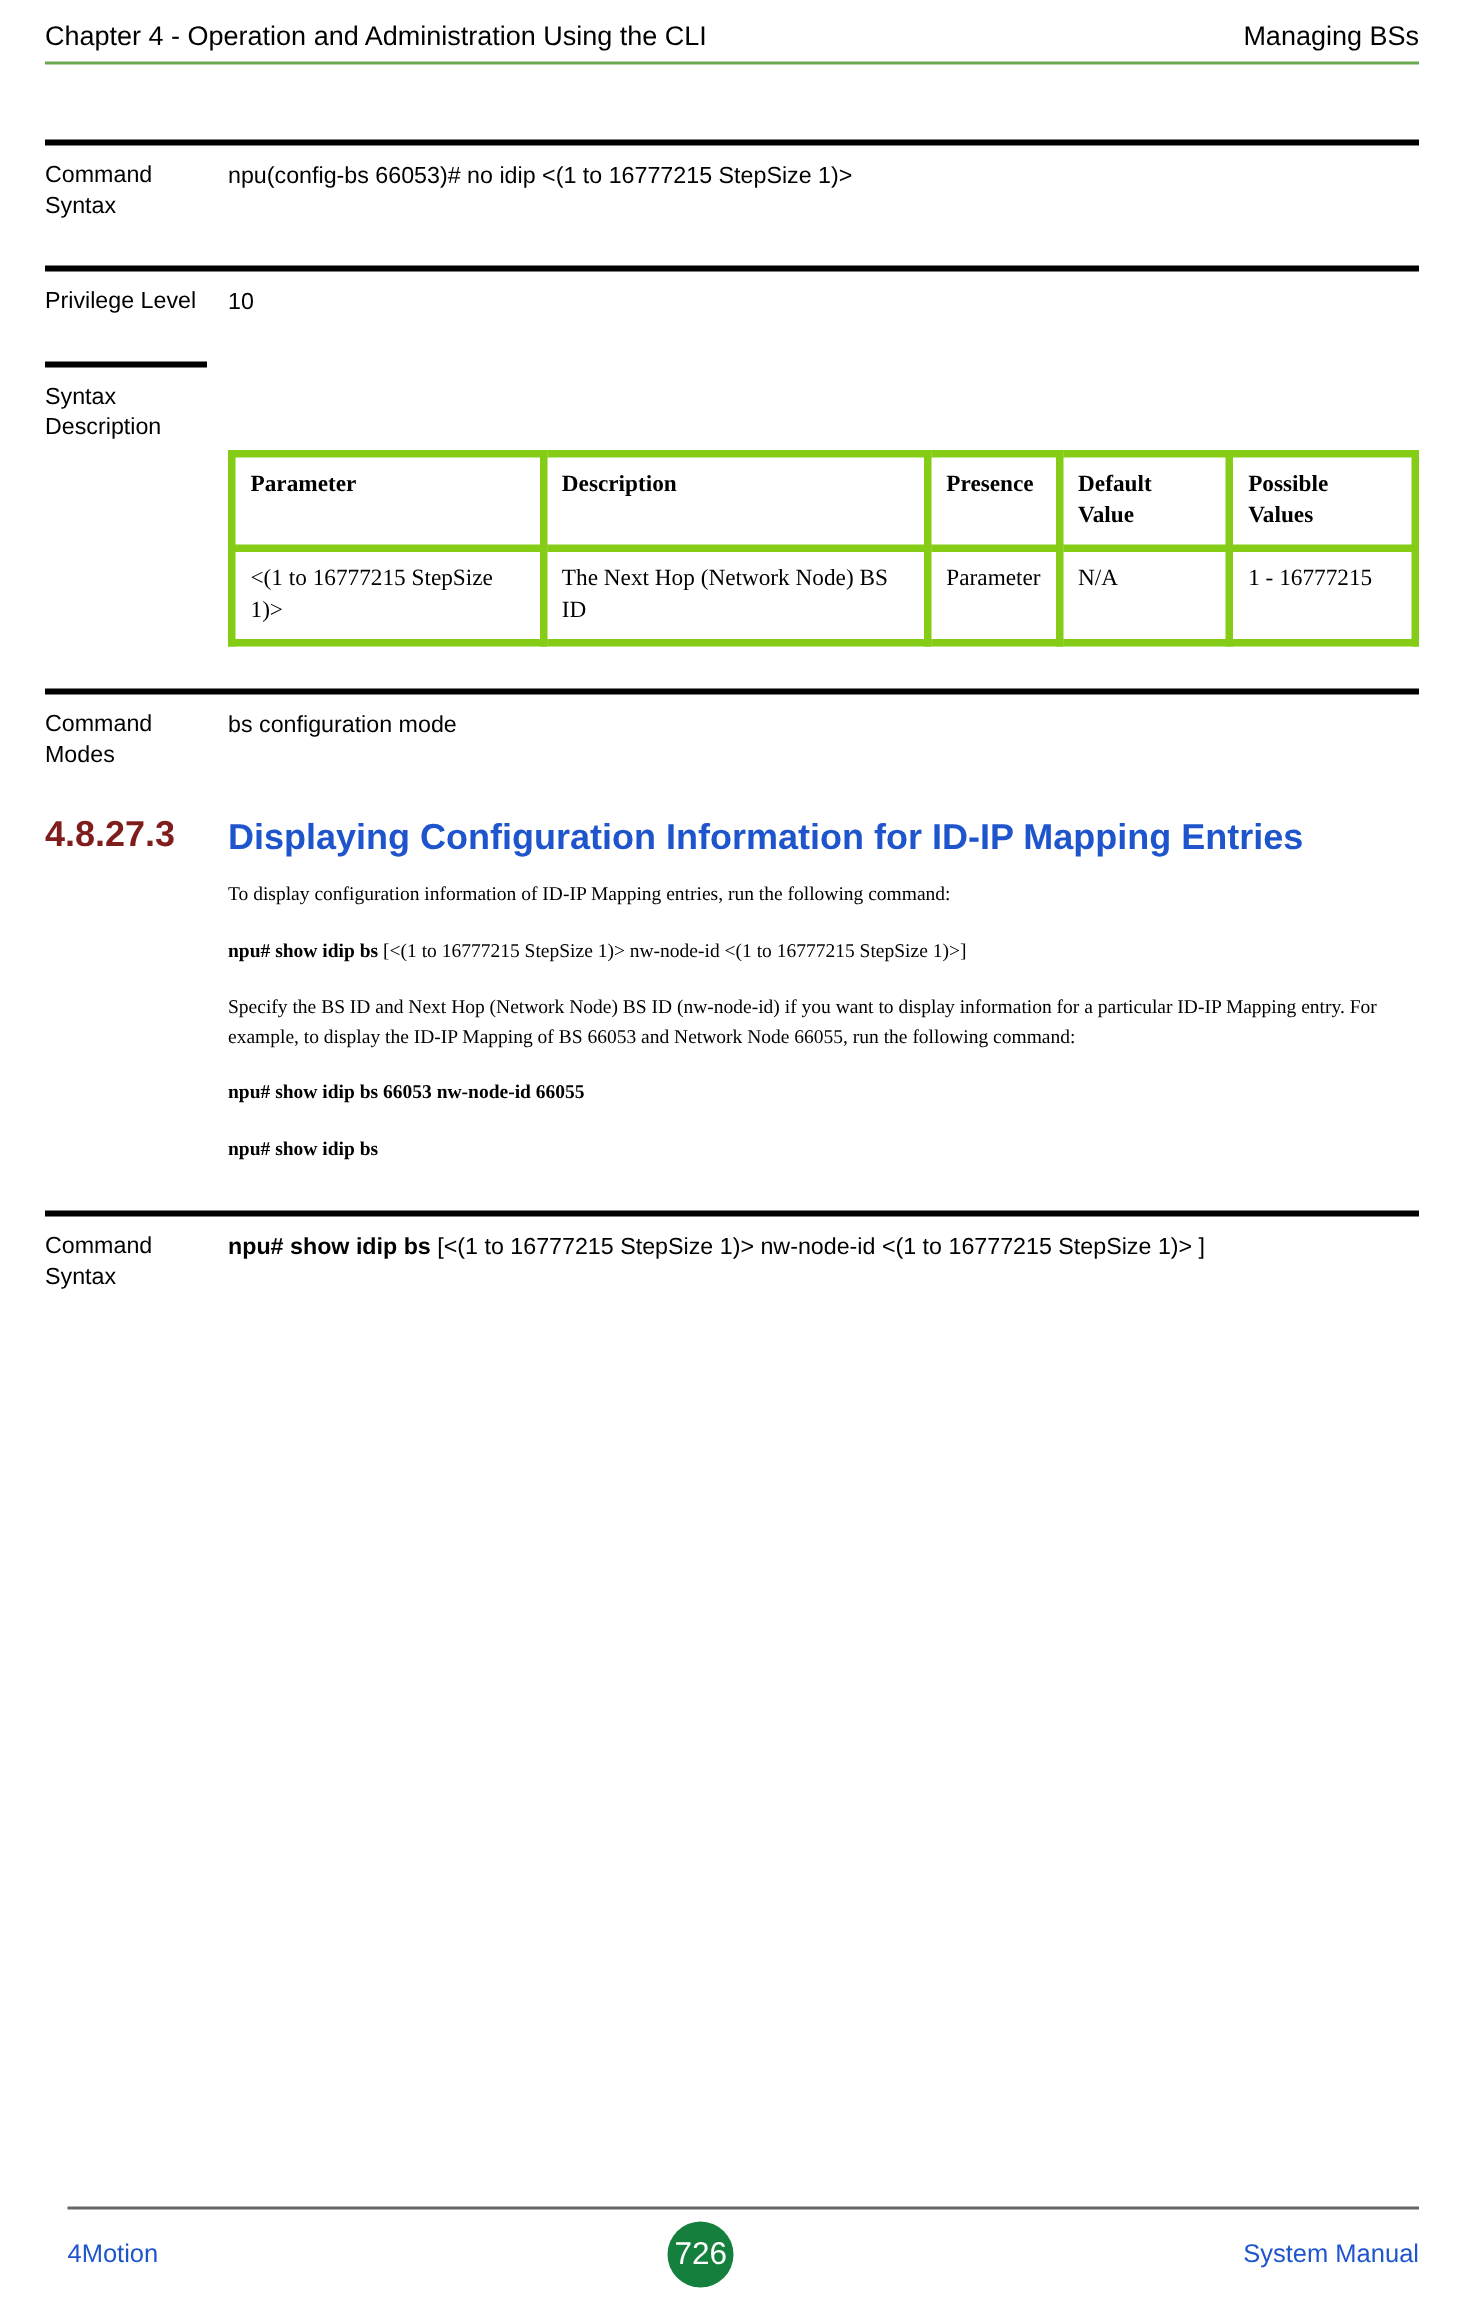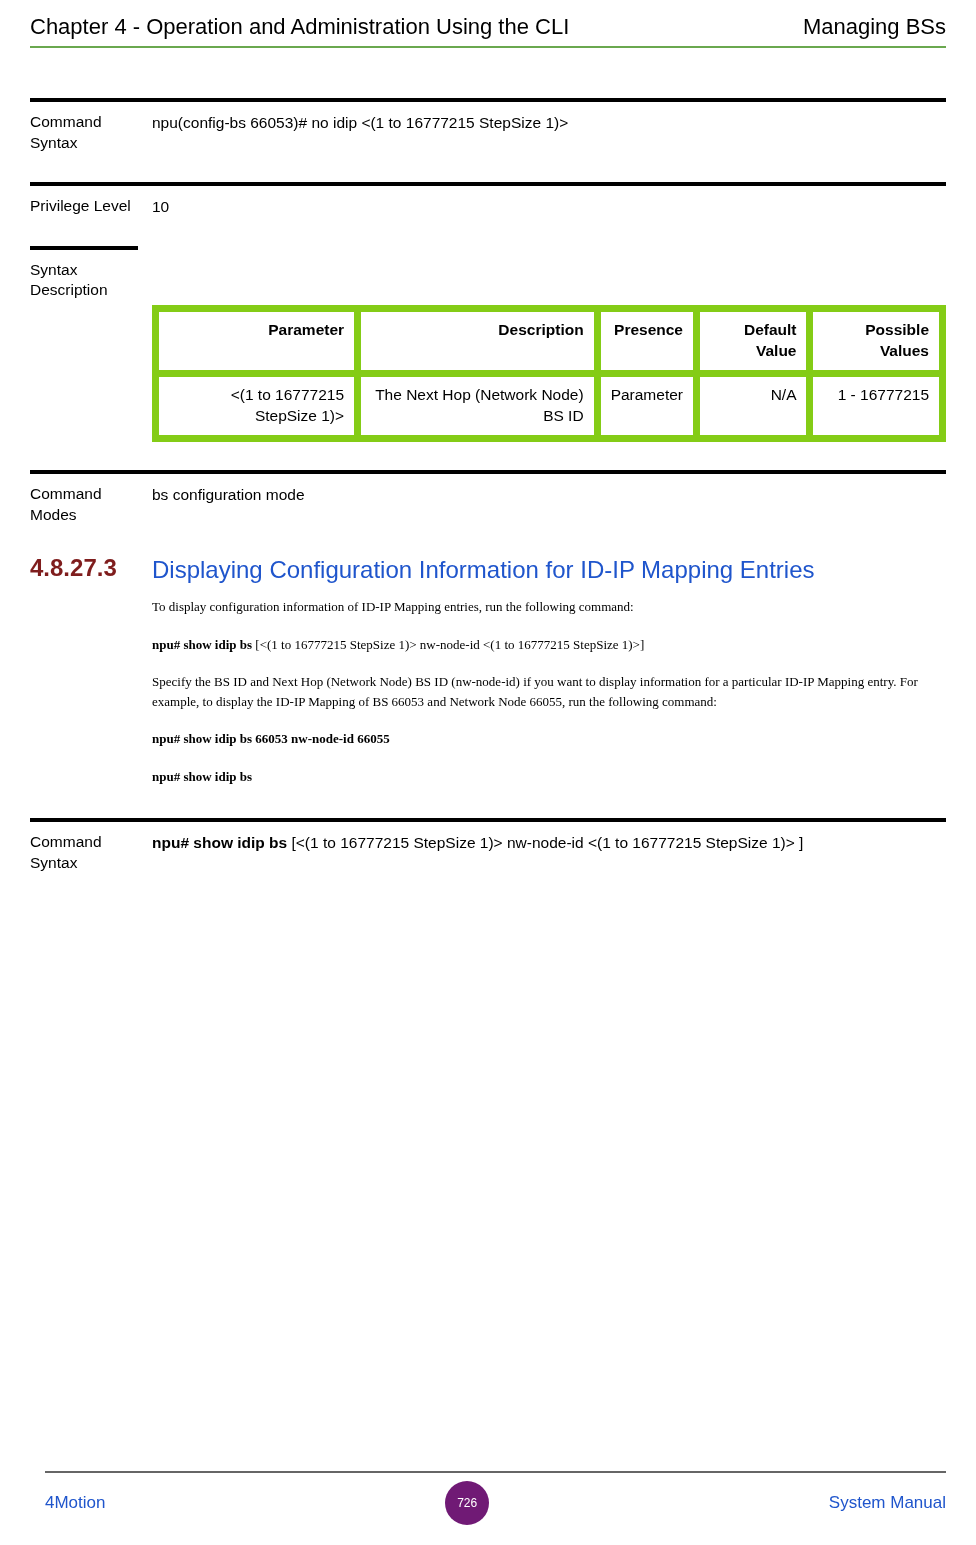--- a/index.html
+++ b/index.html
@@ -10,21 +10,21 @@
     color: #000;
     background: #fff;
     position: relative;
   }
   .page {
     padding: 14px 30px 0 30px;
   }
   .header-row {
     display: flex;
     justify-content: space-between;
-    font-size: 22px;
+    font-size: 18px;
     padding-bottom: 6px;
   }
   .green-rule {
     height: 2px;
     background: #6aa84f;
     margin-bottom: 50px;
   }
   .content {
     padding-left: 0;
   }
@@ -56,46 +56,47 @@
   }
   .param-table-wrap {
     padding-left: 122px;
   }
   table.params {
     border-collapse: collapse;
     width: 100%;
     font-size: 15.5px;
   }
   table.params th, table.params td {
-    border: 7px solid #84cc16;
+    border: 5px solid #84cc16;
     padding: 8px 10px;
-    text-align: right;
+    text-align: left;
     vertical-align: top;
     line-height: 1.35;
+    font-family: Liberation Serif, serif;
   }
   table.params th {
     font-weight: bold;
   }
   .section-row {
     display: flex;
     margin: 22px 0 12px 0;
   }
   .section-num {
     width: 108px;
     flex: 0 0 108px;
     color: #7f1d1d;
     font-size: 24px;
     font-weight: bold;
     padding-right: 6px;
   }
   .section-title {
     flex: 1;
     color: #1f55cc;
     font-size: 24px;
-    font-weight: normal;
+    font-weight: bold;
     line-height: 1.3;
     padding-left: 14px;
   }
   .body-text {
     padding-left: 122px;
     font-family: "Book Antiqua", Palatino, Georgia, serif;
     font-size: 13px;
     line-height: 1.5;
     margin-bottom: 18px;
   }
@@ -113,29 +114,29 @@
     margin-bottom: 8px;
   }
   .footer-row {
     display: flex;
     align-items: center;
     justify-content: space-between;
     font-size: 17px;
     color: #1f55cc;
   }
   .page-badge {
-    background: #701a75;
+    background: #15803d;
     color: #fff;
     border-radius: 50%;
     width: 44px;
     height: 44px;
     display: flex;
     align-items: center;
     justify-content: center;
-    font-size: 12px;
+    font-size: 21px;
   }
 </style>
 </head>
 <body>
 
 <div class="page">
 
   <div class="header-row">
     <span>Chapter 4 - Operation and Administration Using the CLI</span>
     <span>Managing BSs</span>

